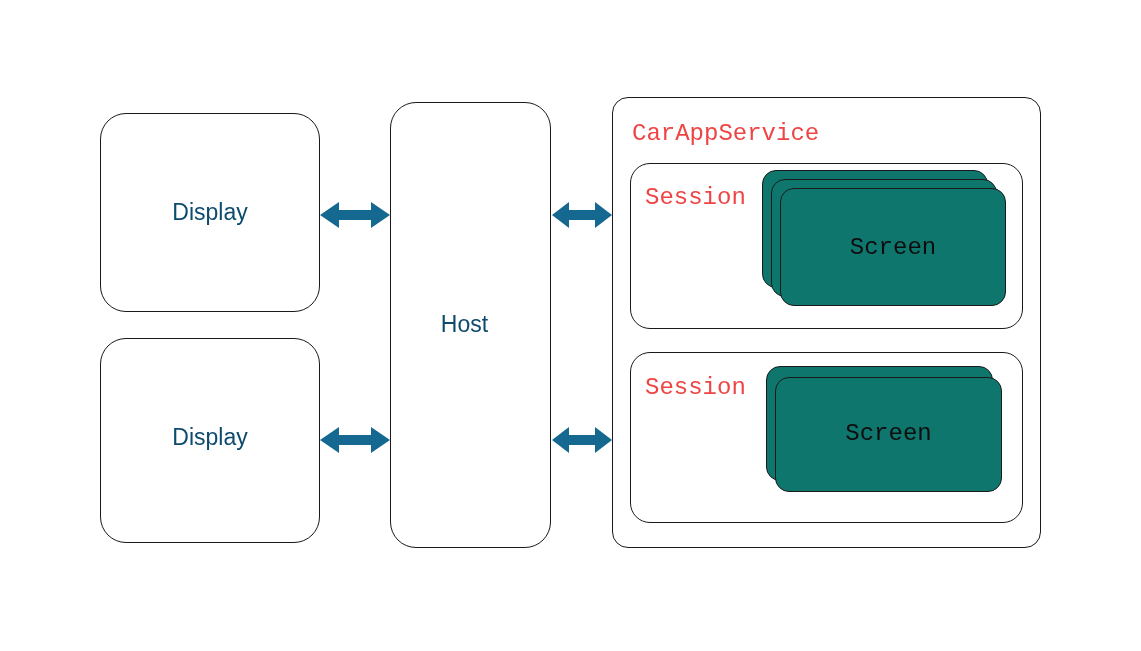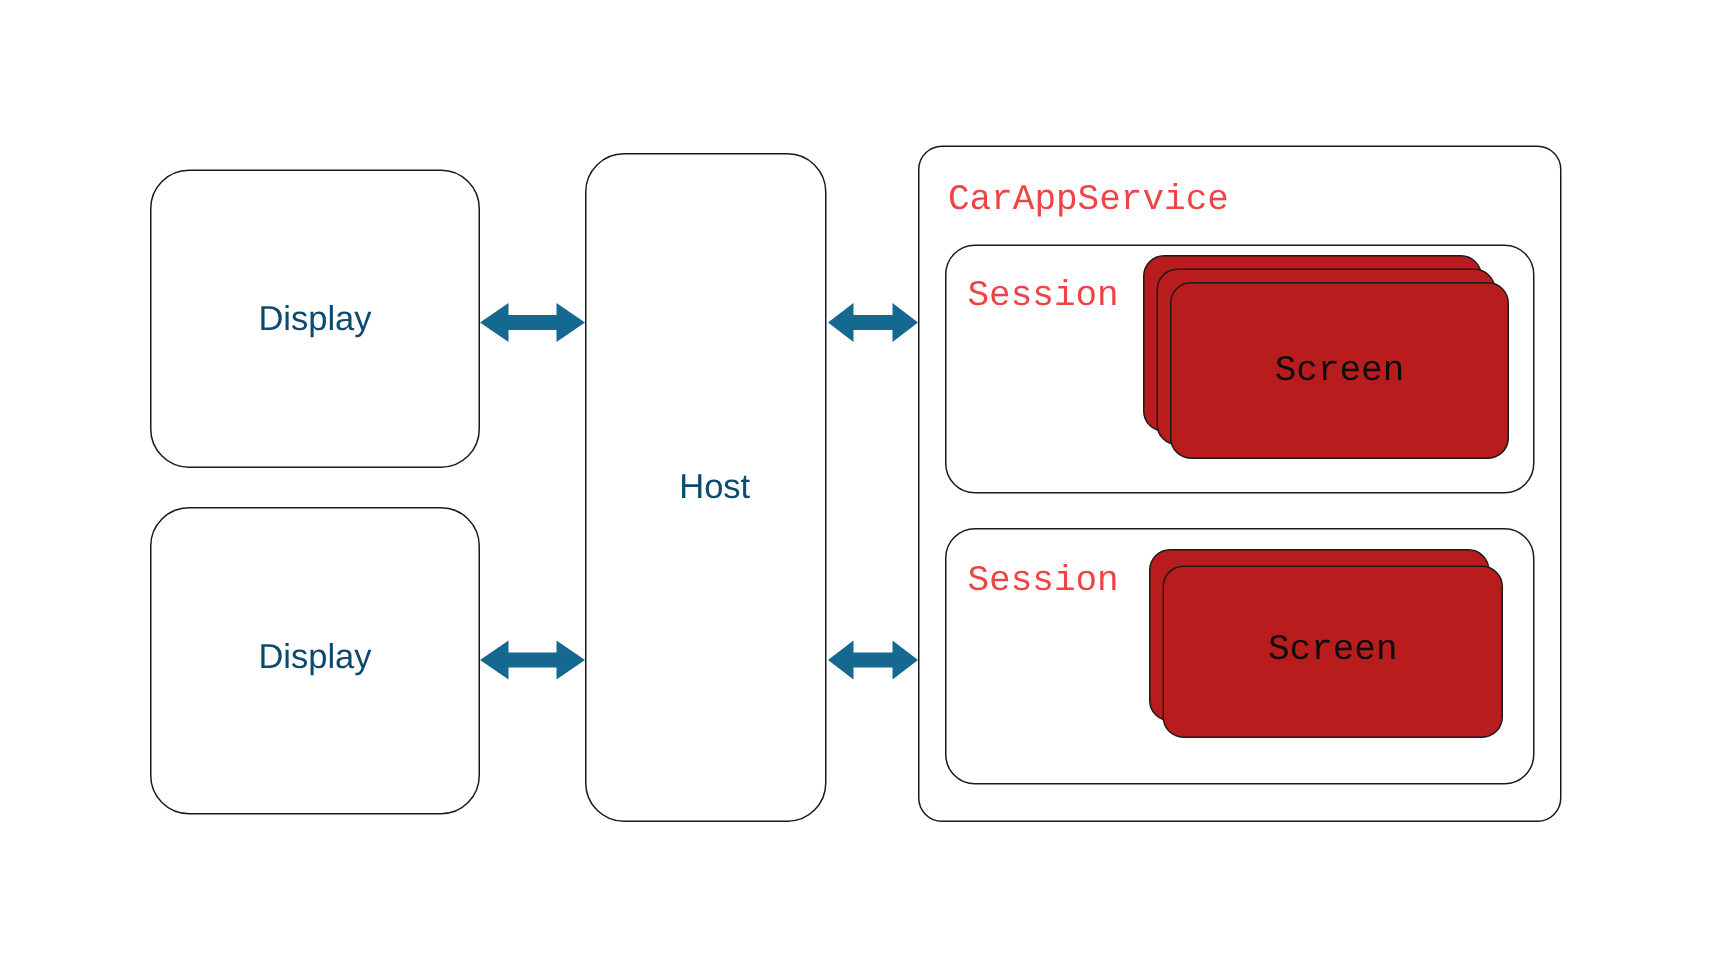--- a/index.html
+++ b/index.html
@@ -54,21 +54,21 @@
   }
   #display-1-label { top: 201px; }
   #display-2-label { top: 426px; }
 
   
   #host-box {
     left: 390px; top: 102px; width: 161px; height: 446px;
     border-radius: 26px;
   }
   #host-label {
-    left: 396px; width: 161px;
+    left: 384px; width: 161px;
     top: 313px;
     text-align: center;
     font-size: 23px;
     line-height: 23px;
   }
 
   
   #carappservice-box {
     left: 612px; top: 97px; width: 429px; height: 451px;
     border-radius: 16px;
@@ -98,21 +98,21 @@
   .screen-stack {
     position: absolute;
   }
   #screen-stack-1 { left: 762px; top: 170px; width: 244px; height: 136px; }
   #screen-stack-2 { left: 766px; top: 366px; width: 236px; height: 132px; }
 
   .screen-card {
     position: absolute;
     box-sizing: border-box;
     border: 1.3px solid #1a1a1a;
-    background: #b91c1c;
+    background: #0f766e;
     border-radius: 14px;
     width: 226px;
     height: 118px;
   }
   #screen-stack-2 .screen-card { width: 227px; height: 115px; }
 
   .screen-label {
     position: absolute;
     left: 0; right: 0;
     text-align: center;

